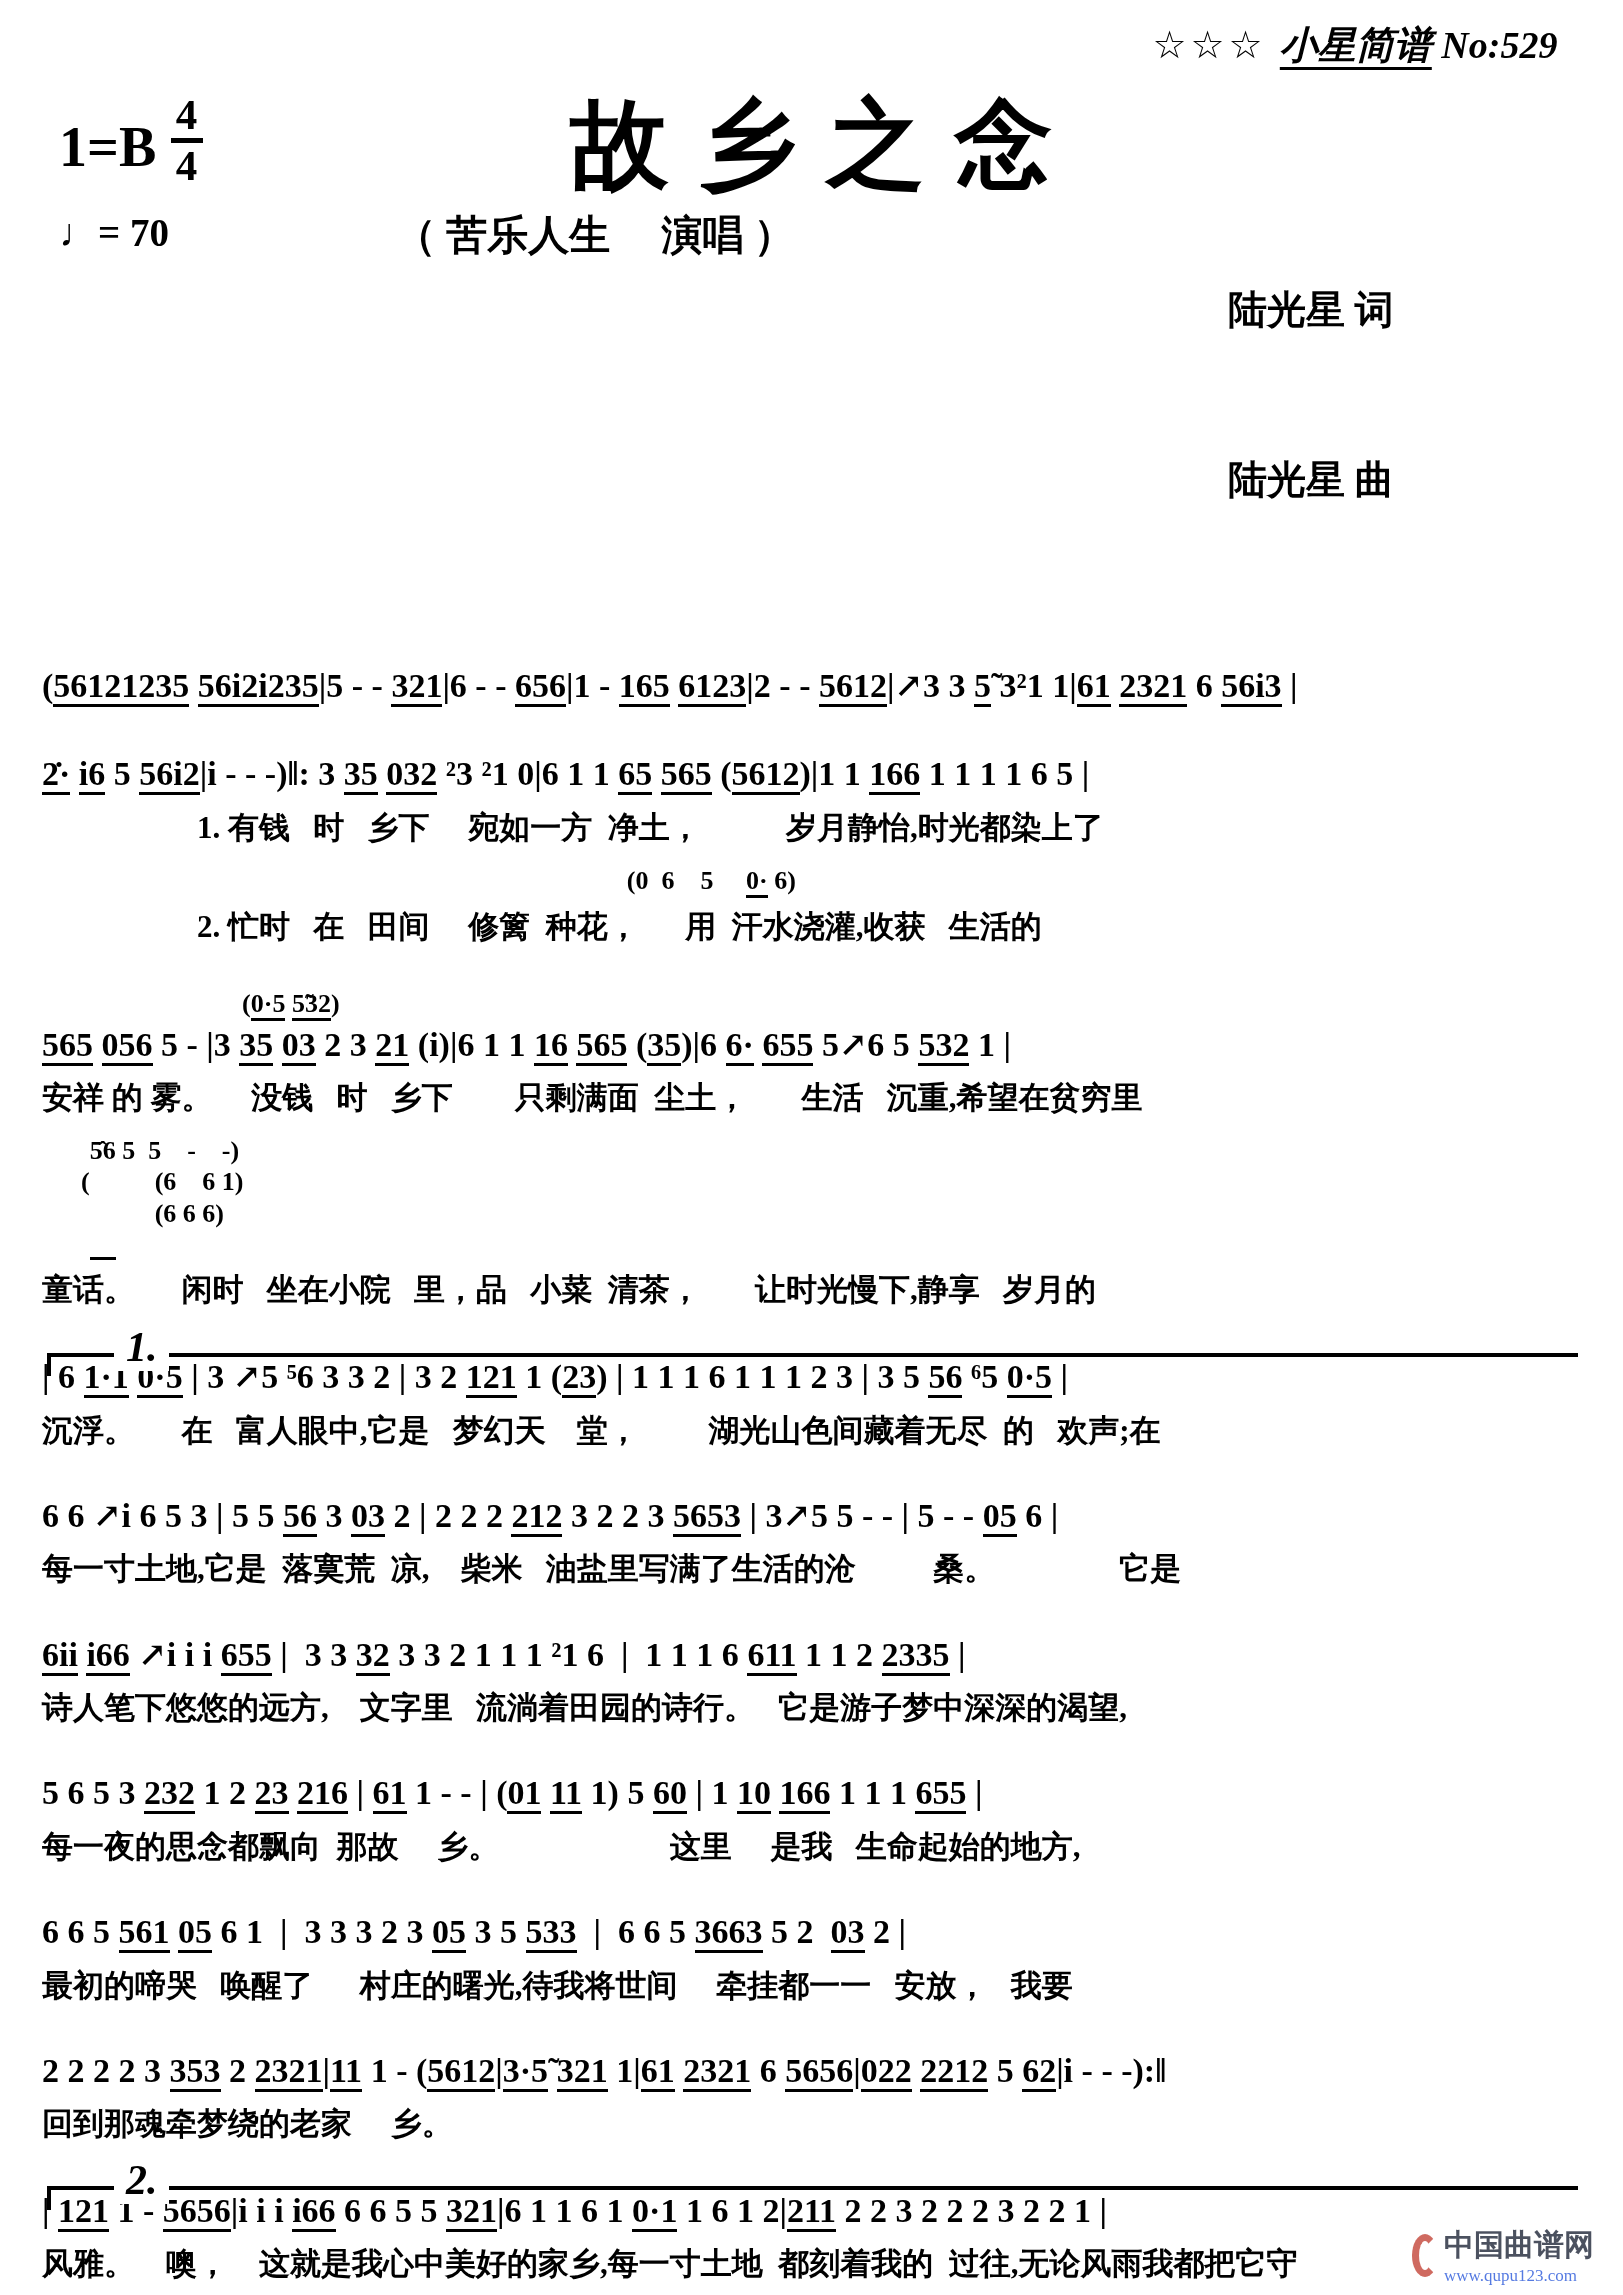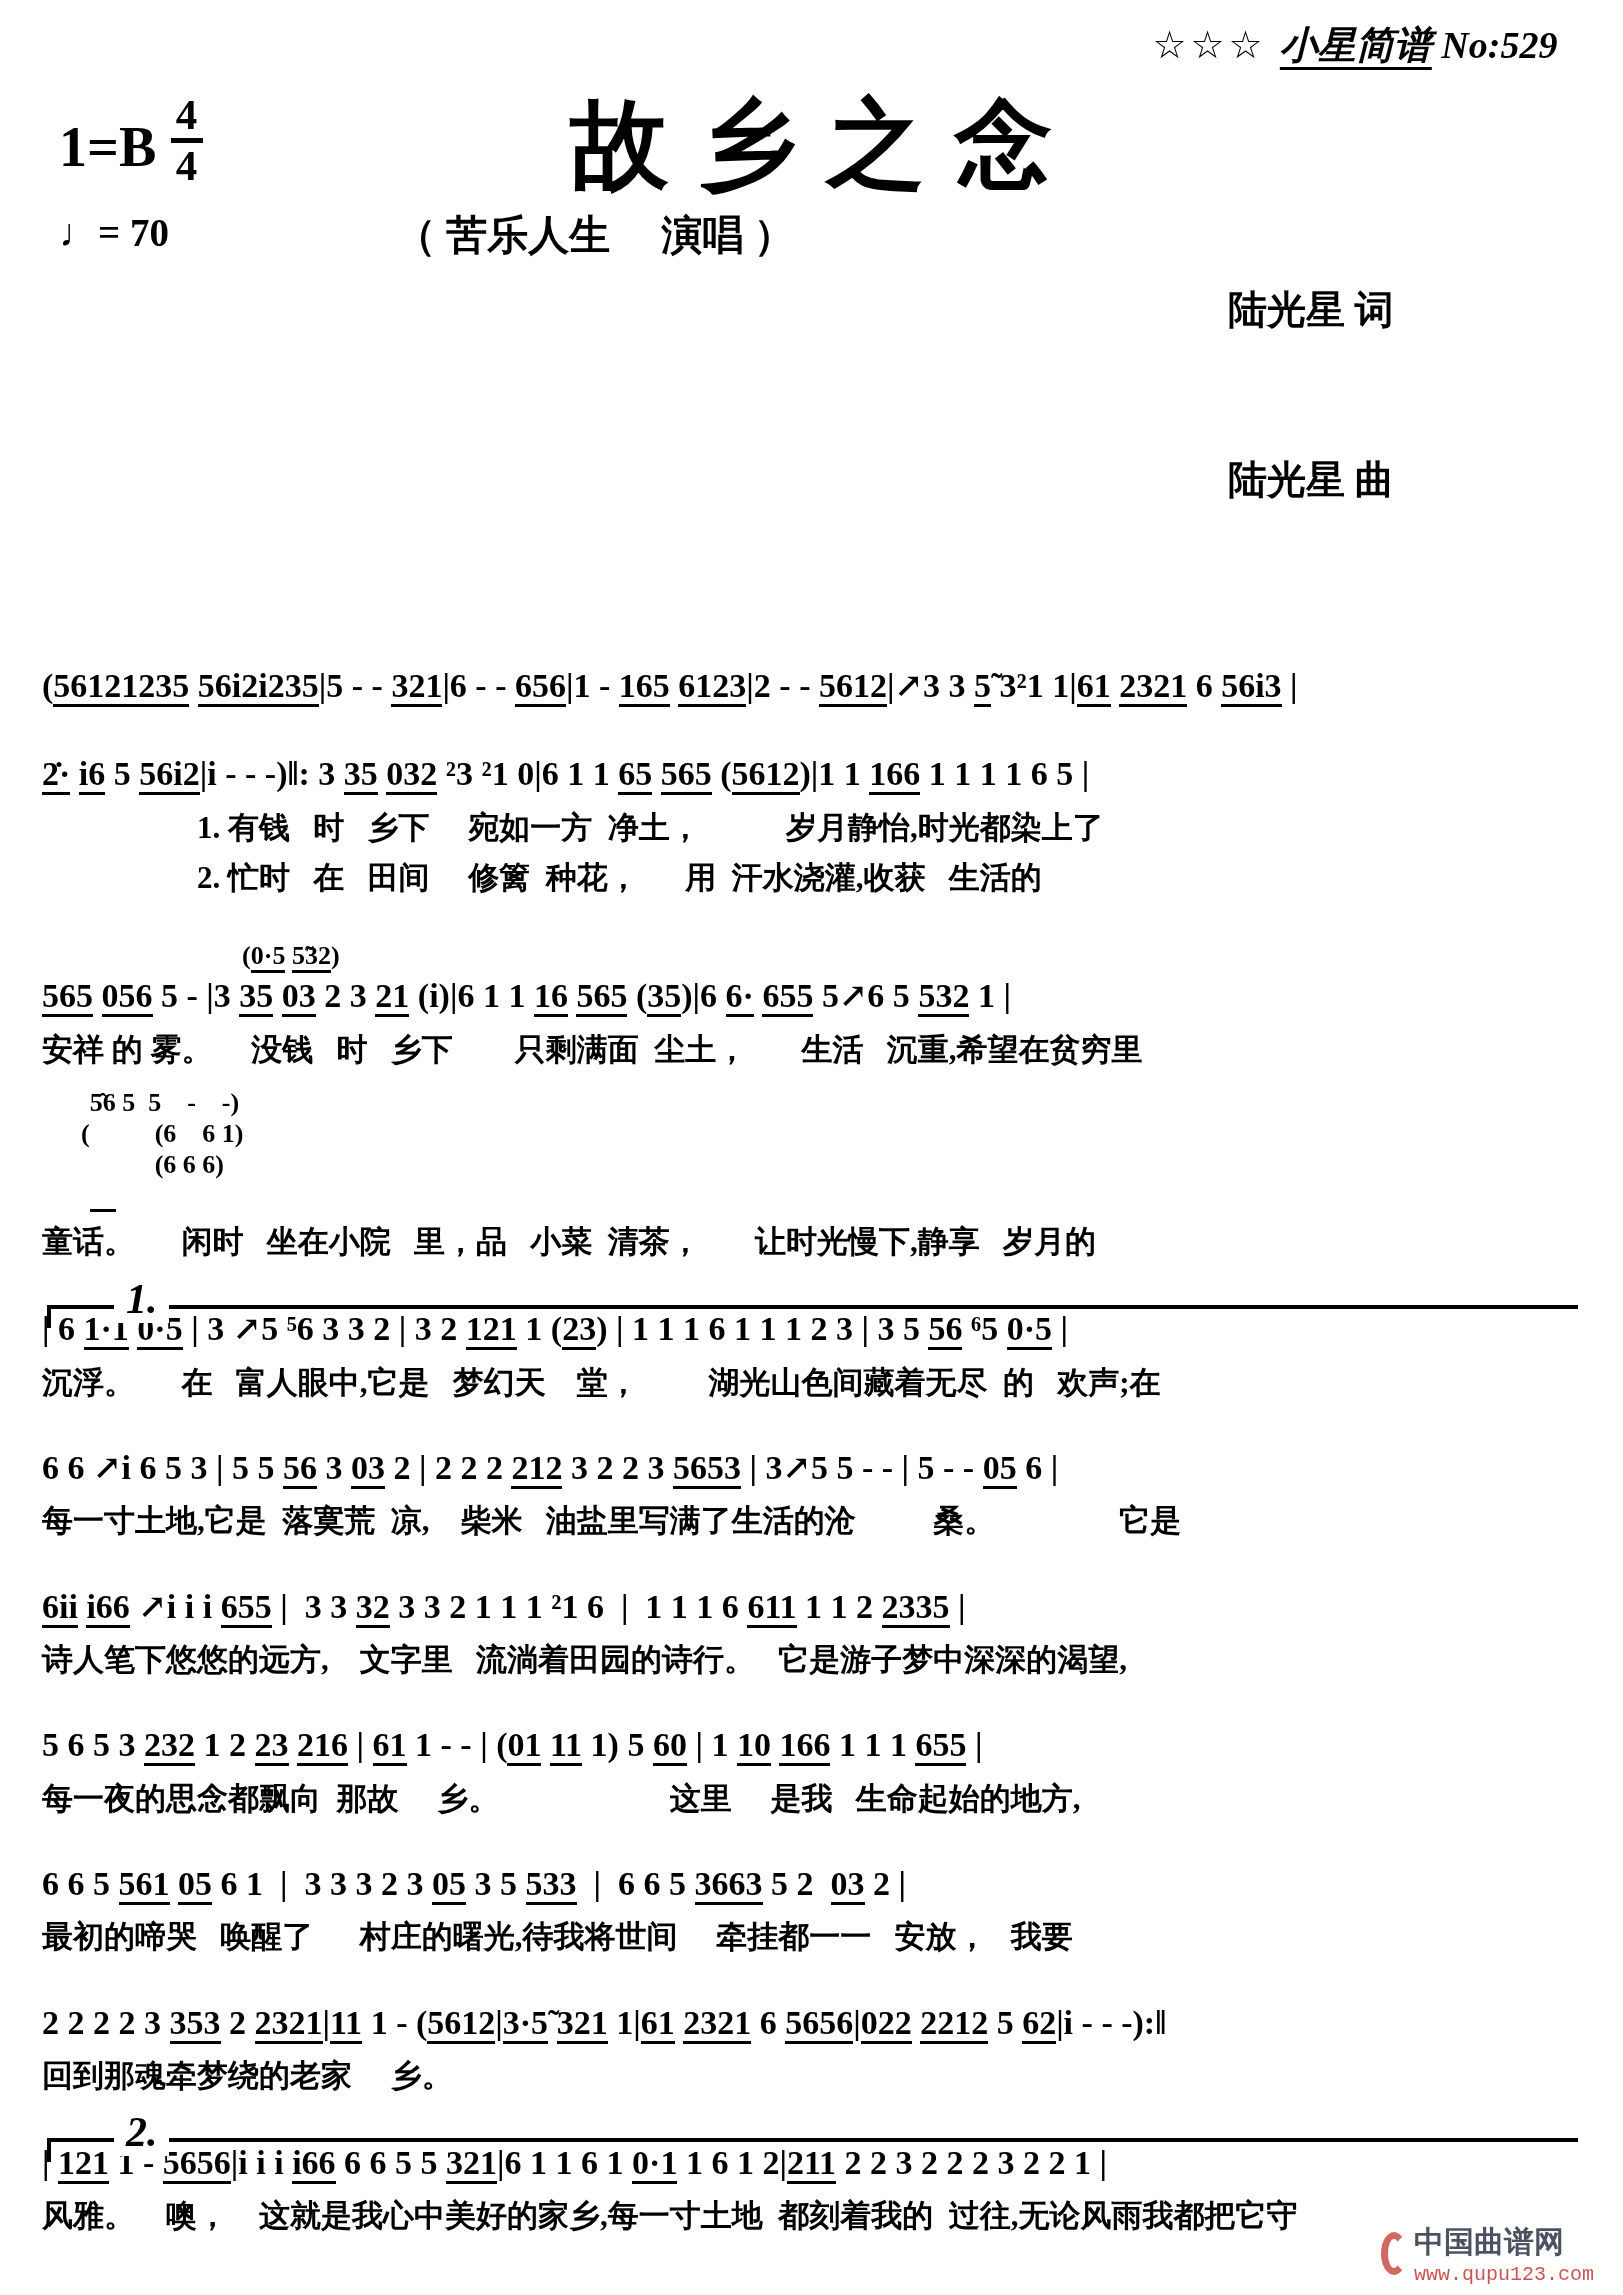--- a/index.html
+++ b/index.html
@@ -30,21 +30,21 @@
   .cue{font-size:26px;font-weight:bold;white-space:pre;line-height:1.2;}
   .cue-solo{margin-left:38%;margin-top:17px;}
   .cue-row{display:flex;margin-top:17px;}
   .annotation{font-size:26px;font-weight:bold;margin-left:13%;margin-bottom:2.6px;white-space:pre;}
   .volta{position:relative;border-top:4.6px solid #000;border-left:4.6px solid #000;height:19.6px;margin:42px 2.6px -22px 5.2px;}
   .volta .vlabel{position:absolute;top:-34px;left:63px;background:#fff;padding:0 11.8px;font-style:italic;font-weight:bold;font-size:42px;}
   .watermark{position:absolute;right:29px;bottom:9.2px;display:flex;align-items:center;opacity:0.75;}
   .wm-logo{width:26px;height:43px;border:7.9px solid #c0392b;border-right-color:transparent;border-radius:50%;margin-right:6.5px;box-sizing:border-box;}
   .wm-col{display:flex;flex-direction:column;align-items:flex-start;}
   .wm-site{color:#0f172a;font-size:30px;font-weight:bold;font-family:"Liberation Sans",sans-serif;}
-  .wm-url{color:#b91c1c;font-size:20px;font-family:Liberation Mono, monospace;}
+  .wm-url{color:#1d4ed8;font-size:17px;font-family:Liberation Serif, serif;}
 </style>
 </head>
 <body>
 
 <div class="page">
 
   <div class="hdr"><span class="stars">☆☆☆ </span><span class="brand">小星简谱</span><span> No:529</span></div>
 
   <div class="title-grid">
     <div>
@@ -61,20 +61,21 @@
     </div>
   </div>
 
   <div class="system">
     <div class="music">(<span class="beam">56121235</span> <span class="beam">56i2i235</span>|5 - - <span class="beam">321</span>|6 - - <span class="beam">656</span>|1 - <span class="beam">165</span> <span class="beam">6123</span>|2 - - <span class="beam">5612</span>|↗3 3 <span class="beam">5̃</span> 3²1 1|<span class="beam">61</span> <span class="beam">2321</span> 6 <span class="beam">56i3</span> |</div>
   </div>
 
   <div class="system">
     <div class="music"><span class="beam">2̇·</span> <span class="beam">i6</span> 5 <span class="beam">56i2</span>|i - - -)‖: 3 <span class="beam">35</span> <span class="beam">032</span> ²3 ²1 0|6 1 1 <span class="beam">65</span> <span class="beam">565</span> (<span class="beam">5612</span>)|1 1 <span class="beam">166</span> 1 1 1 1 6 5 |</div>
     <div class="lyr">                    1. 有钱   时   乡下     宛如一方  净土，           岁月静怡,时光都染上了</div>
+    <div class="cue cue-solo">(0  6    5     <span class="beam">0·</span> 6)</div>
     <div class="lyr">                    2. 忙时   在   田间     修篱  种花，      用  汗水浇灌,收获   生活的</div>
   </div>
 
   <div class="system">
     <div class="annotation">(<span class="beam">0·5</span> <span class="beam">5̃32</span>)</div>
     <div class="music"><span class="beam">565</span> <span class="beam">056</span> 5 - |3 <span class="beam">35</span> <span class="beam">03</span> 2 3 <span class="beam">21</span> (i)|6 1 1 <span class="beam">16</span> <span class="beam">565</span> (<span class="beam">35</span>)|6 <span class="beam">6·</span> <span class="beam">655</span> 5↗6 5 <span class="beam">532</span> 1 |</div>
     <div class="lyr">安祥 的 雾。     没钱   时   乡下        只剩满面  尘土，       生活   沉重,希望在贫穷里</div>
     <div class="cue-row cue">
       (<span class="beam">5̂6</span> 5  5    -    -)
       (6    6 1)

